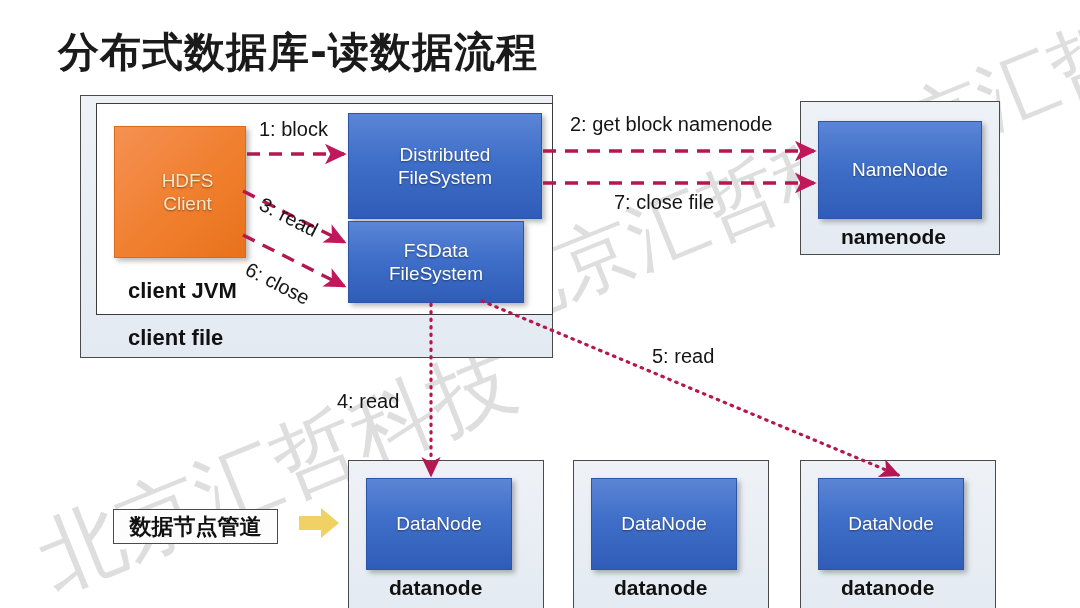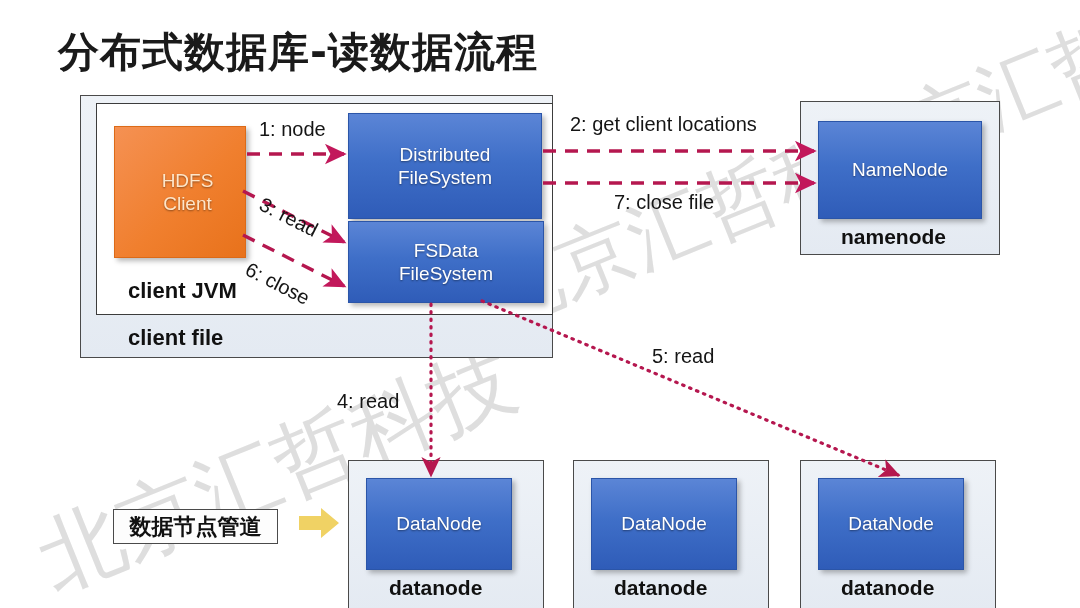--- a/index.html
+++ b/index.html
@@ -64,21 +64,21 @@
     border:1px solid #2b55a8;
   }
   .orange{
     background:linear-gradient(135deg,#f59153 0%,#f07f2e 55%,#e8721b 100%);
     border:1px solid #dc6a17;
     color:#ffe6c9;
     padding-left:15px;
   }
   #hdfs-client{left:114px;top:113px;width:132px;height:132px;}
   #dfs{left:348px;top:100px;width:194px;height:106px;}
-  #fsdata{left:348px;top:208px;width:196px;height:82px;}
+  #fsdata{left:348px;top:208px;width:176px;height:82px;}
   #namenode{left:818px;top:108px;width:164px;height:98px;}
   .dn-inner{width:146px;height:92px;}
   #dn1-inner{left:366px;top:465px;}
   #dn2-inner{left:591px;top:465px;}
   #dn3-inner{left:818px;top:465px;}
 
   
   .caption{
     position:absolute;font-weight:700;color:#111;
     font-size:22px;white-space:nowrap;
@@ -194,22 +194,22 @@
 
     <line x1="243" y1="178" x2="344" y2="229" stroke="#b5174f" stroke-width="3.4" stroke-dasharray="13 9" marker-end="url(#ar)"></line>
 
     <line x1="243" y1="222" x2="344" y2="273" stroke="#b5174f" stroke-width="3.4" stroke-dasharray="13 9" marker-end="url(#ar)"></line>
 
     <line x1="431" y1="291" x2="431" y2="462" stroke="#b5174f" stroke-width="3.2" stroke-dasharray="1.5 6" stroke-linecap="round" marker-end="url(#ar2)"></line>
 
     <line x1="482" y1="288" x2="898" y2="462" stroke="#b5174f" stroke-width="3.2" stroke-dasharray="1.5 6" stroke-linecap="round" marker-end="url(#ar2)"></line>
   </svg>
 
-  <div class="step" id="s1">1: node</div>
-  <div class="step" id="s2">2: get client locations</div>
+  <div class="step" id="s1">1: block</div>
+  <div class="step" id="s2">2: get block namenode</div>
   <div class="step" id="s3">3: read</div>
   <div class="step" id="s4">4: read</div>
   <div class="step" id="s5">5: read</div>
   <div class="step" id="s6">6: close</div>
   <div class="step" id="s7">7: close file</div>
 
   <div id="pipe-tag">
     <span>数据节点管道</span>
   </div>
   <svg id="pipe-arrow" width="44" height="36" viewBox="0 0 44 36">

